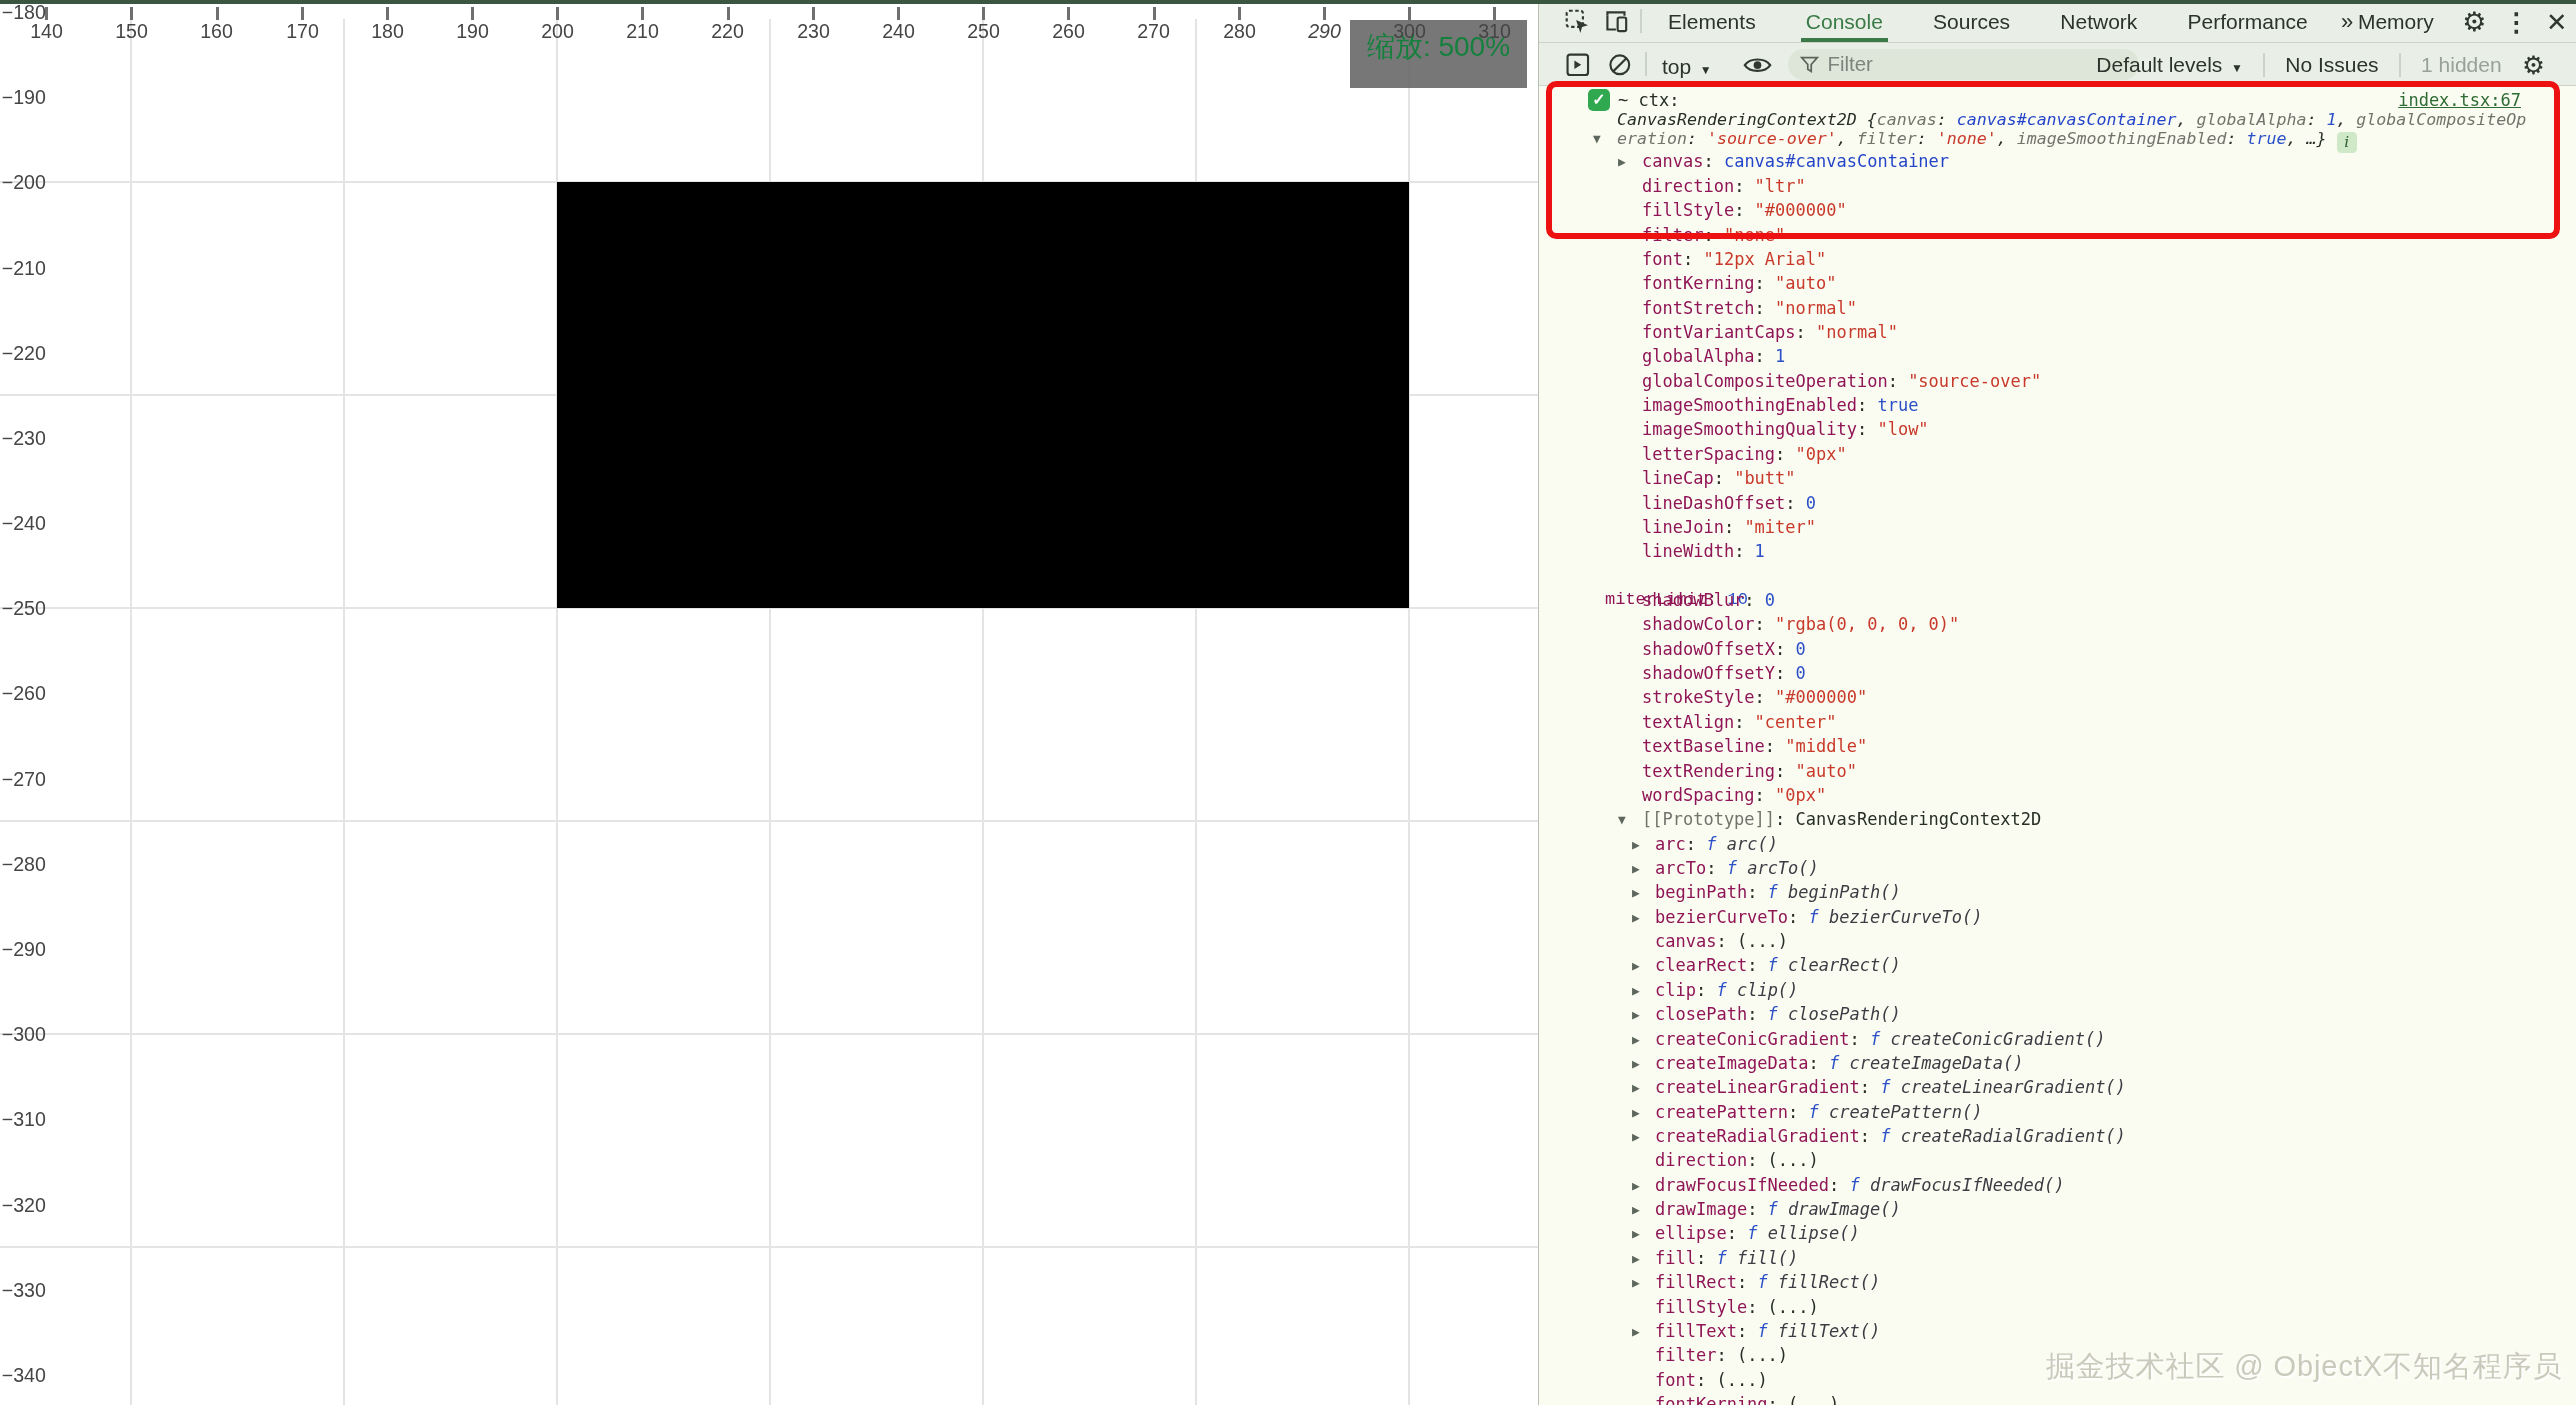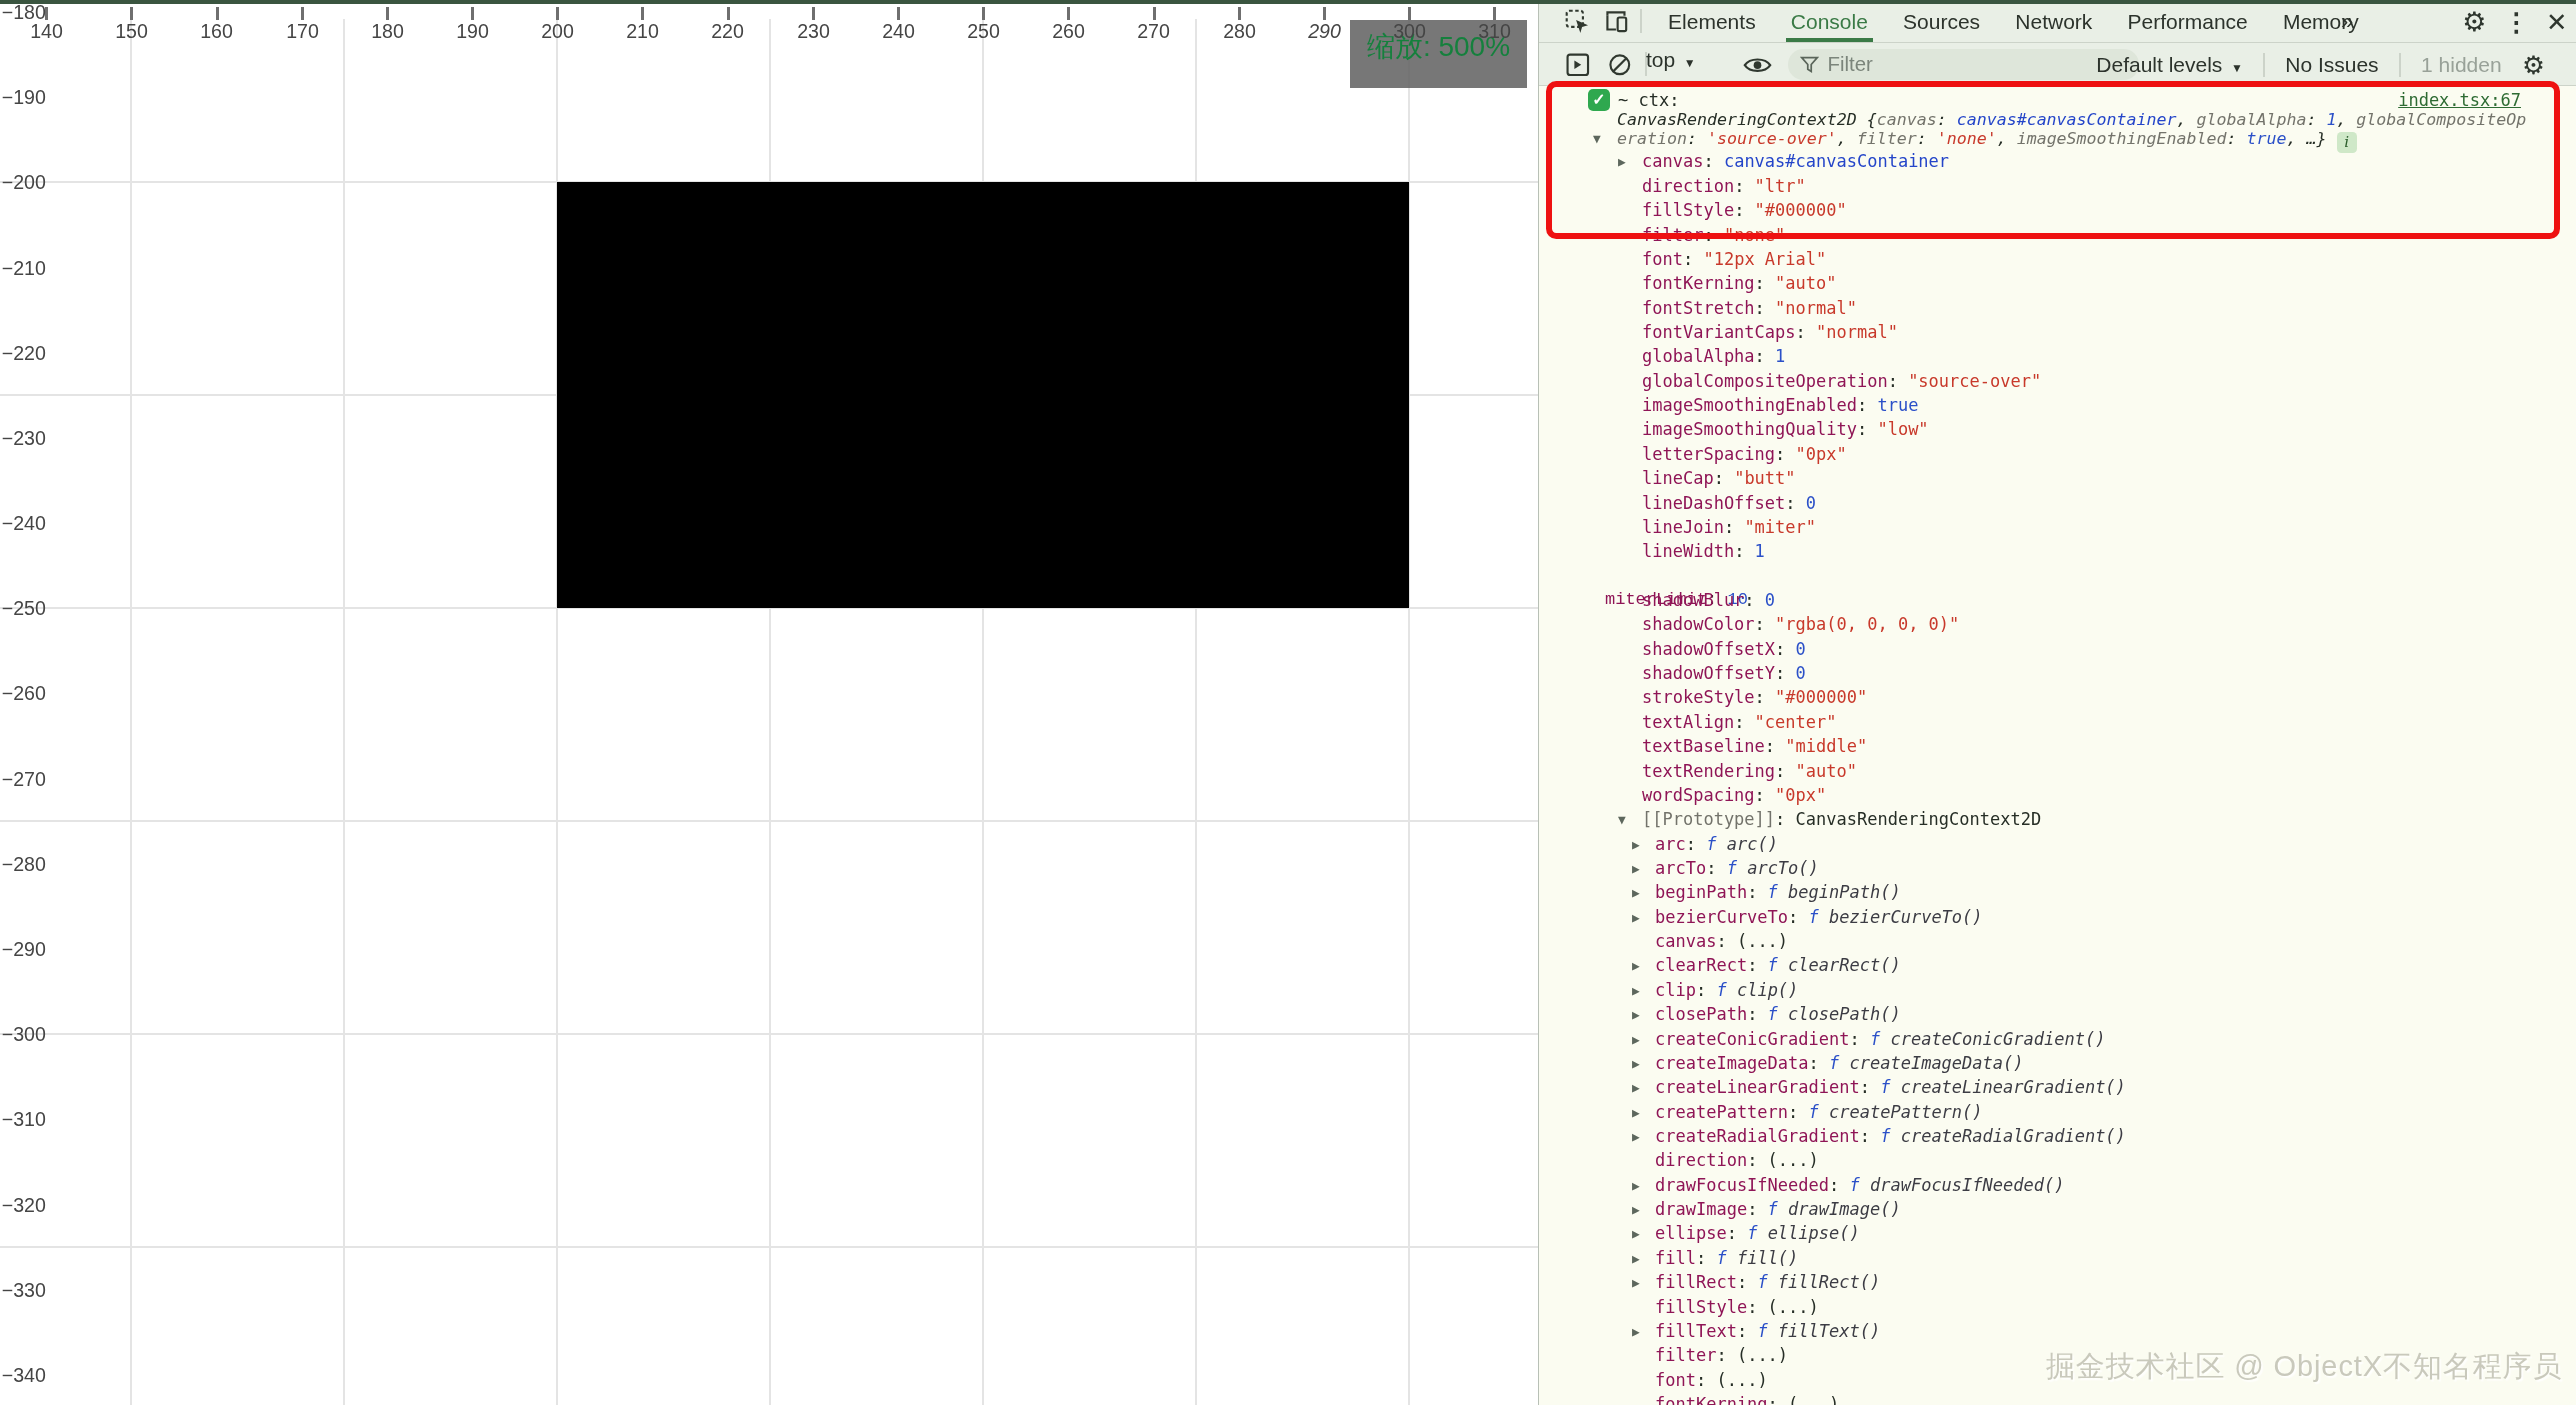--- a/index.html
+++ b/index.html
@@ -19,33 +19,33 @@
 
   
   #devtools{position:absolute;left:1538px;top:0;width:1038px;height:1406px;background:#fbfcf1;
     border-left:1.7px solid #b8c0b6;box-sizing:border-box;}
   #row1{position:absolute;left:0;right:0;top:0;height:43px;background:#e9efe6;border-bottom:1.7px solid #ccd3c9;box-sizing:border-box;}
   #row2{position:absolute;left:0;right:0;top:43px;height:43px;background:#e9efe6;border-bottom:1.7px solid #ccd3c9;box-sizing:border-box;}
   #cbody{position:absolute;left:0;right:0;top:86px;bottom:0;overflow:hidden;}
 
   .ticon{position:absolute;top:8.5px;width:25.6px;height:25.6px;}
   .vdiv{position:absolute;top:9.4px;width:1.7px;height:24px;background:#ccd3c9;}
-  #tabs{position:absolute;left:124px;top:0;height:43px;display:flex;gap:25px;}
+  #tabs{position:absolute;left:124px;top:0;height:43px;display:flex;gap:40px;}
   .tab{height:42px;line-height:44px;font-size:21px;color:#2c332c;position:relative;padding:0 5.1px;white-space:nowrap;}
   .tab.active{color:#3a7a46;}
   .tab.active::after{content:"";position:absolute;left:0;right:0;bottom:0;height:4.3px;background:#3a7a46;}
   #more-tabs{position:absolute;top:0;height:43px;line-height:44px;font-size:22px;color:#2c332c;}
   #row1-right{position:absolute;right:8.5px;top:0;height:43px;display:flex;align-items:center;gap:17px;}
   #row2-right{position:absolute;right:31px;top:0;height:43px;display:flex;align-items:center;gap:20.4px;}
   .tb-txt{font-size:21px;color:#2c332c;white-space:nowrap;}
   .tb-muted{font-size:21px;color:#98a198;white-space:nowrap;}
   .caret{font-size:12px;color:#2c332c;margin-left:8.5px;}
   .fx-div{width:1.7px;height:24px;background:#ccd3c9;}
   .glyph{color:#2e362e;}
-  #ctx-select{position:absolute;left:107px;top:0;height:43px;line-height:33px;}
+  #ctx-select{position:absolute;left:123px;top:0;height:43px;line-height:47px;}
   #filter-pill{position:absolute;left:249px;top:6px;width:351px;height:31px;border-radius:15.3px;background:#dee6da;
     display:flex;align-items:center;padding-left:12px;box-sizing:border-box;}
   #filter-pill span{font-size:20.4px;color:#7b857b;margin-left:8.5px;}
 
   
   .crow{position:absolute;left:0;height:25px;line-height:25px;font-family:"DejaVu Sans Mono",monospace;
     font-size:17px;color:#262e26;white-space:nowrap;z-index:2;}
   .tri{position:absolute;top:0px;font-size:12.8px;color:#5d675d;}
   .k{color:#8f1556;} .kb{color:#8f1556;font-weight:normal;} .kg{color:#73736b;}
   .vs{color:#c8392b;} .vn{color:#2b50c8;} .vnode{color:#2445c9;} .vp{color:#262e26;}

